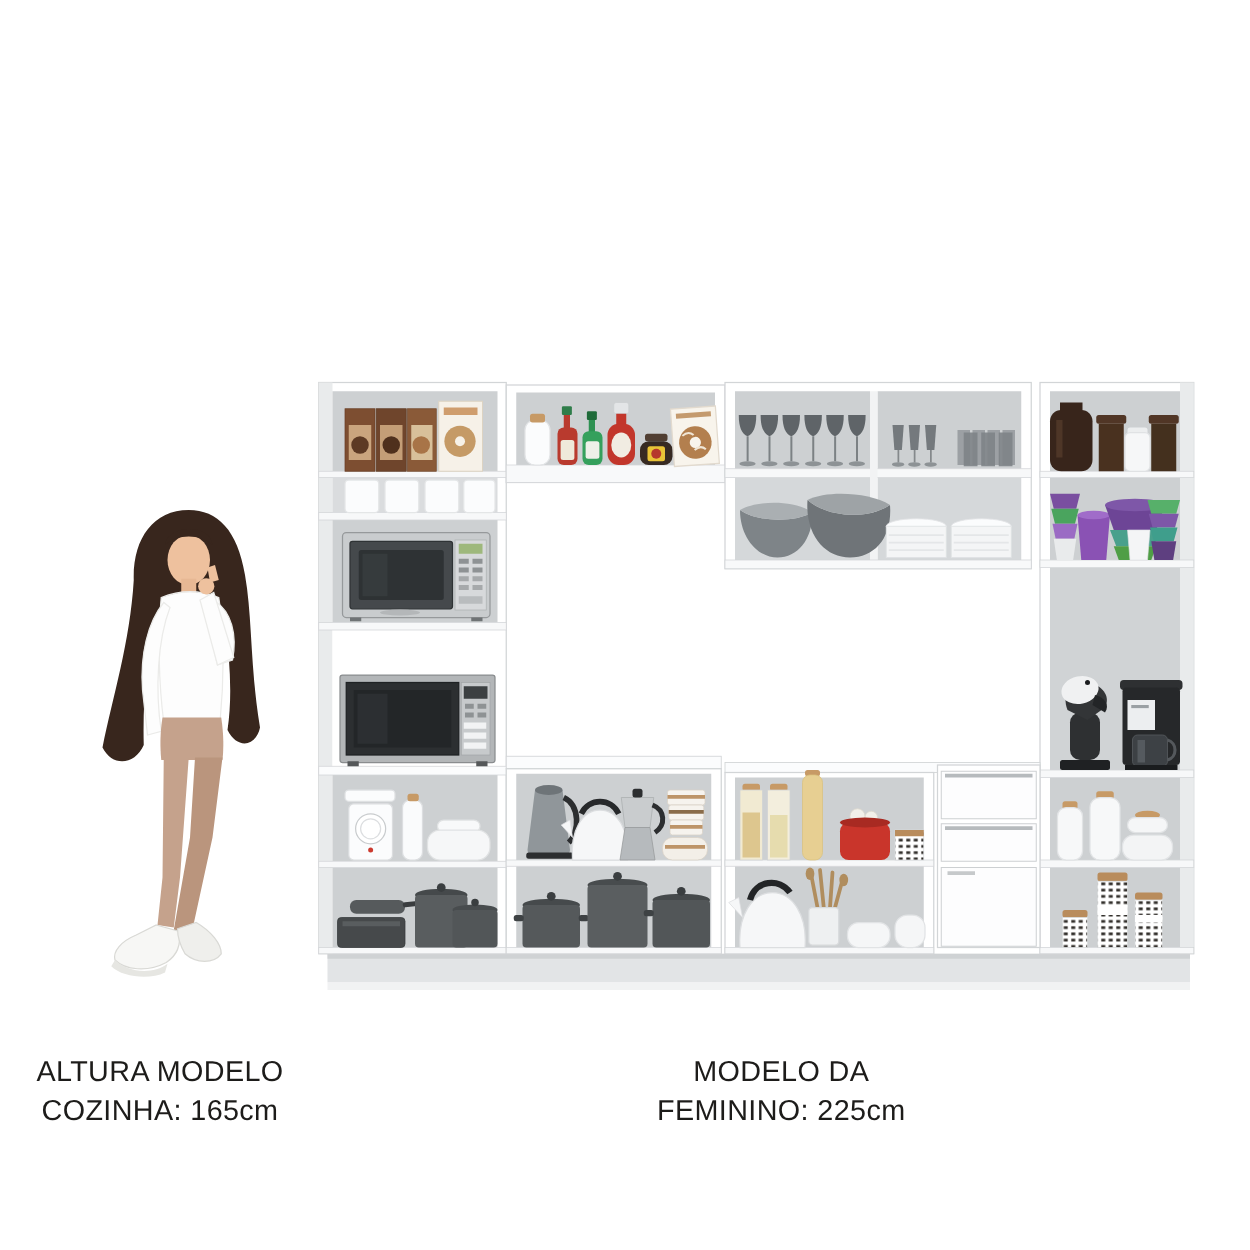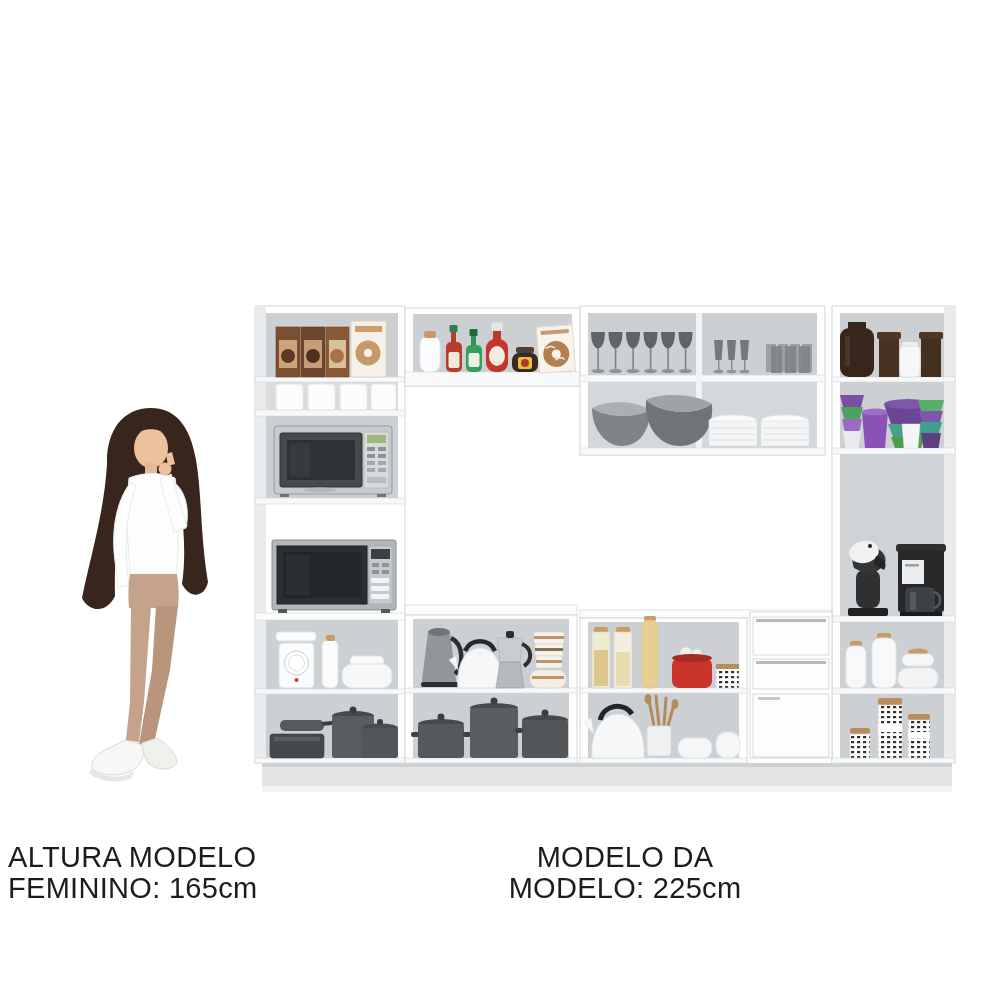--- a/index.html
+++ b/index.html
@@ -1,18 +1,18 @@
 <!DOCTYPE html>
 <html><head>
 <meta charset="utf-8">
 <style>
   html,body{margin:0;padding:0;background:#ffffff;}
   .scene{position:relative;width:1000px;height:1000px;background:#ffffff;overflow:hidden;
          font-family:"Liberation Sans",sans-serif;}
-  .annotation{position:absolute;text-align:center;color:#1d1c1a;font-size:29px;line-height:31px;
+  .annotation{position:absolute;text-align:center;color:#1d1c1a;font-size:23px;line-height:31px;
               letter-spacing:.3px;}
   .annotation .line{white-space:nowrap;}
   #label-model{left:8px;top:842px;width:240px;}
   #label-kitchen{left:500px;top:842px;width:250px;}
   svg{position:absolute;display:block;}
   #figure-svg{left:30px;top:402px;}
   #cabinet-svg{left:250px;top:300px;}
 </style>
 </head>
 <body>
@@ -477,20 +477,20 @@
       <rect x="506" y="319" width="70" height="3" fill="#b6babd"></rect>
       <rect x="503" y="359" width="76" height="30" fill="#fdfdfe" stroke="#cdd0d2" stroke-width=".8"></rect>
       <rect x="506" y="361" width="70" height="3" fill="#b6babd"></rect>
       <rect x="503" y="394" width="76" height="63" fill="#fdfdfe" stroke="#cdd0d2" stroke-width=".8"></rect>
       <rect x="508" y="397" width="22" height="3" fill="#c6c9cb"></rect>
     </g>
   </svg>
 
   <div id="label-model" class="annotation">
     <div class="line">ALTURA MODELO</div>
-    <div class="line">FEMININO: 165cm</div>
+    <div class="line">COZINHA: 165cm</div>
   </div>
   <div id="label-kitchen" class="annotation">
     <div class="line">MODELO DA</div>
-    <div class="line">MODELO: 225cm</div>
+    <div class="line">FEMININO: 225cm</div>
   </div>
 
 </div>
 
 </body></html>

